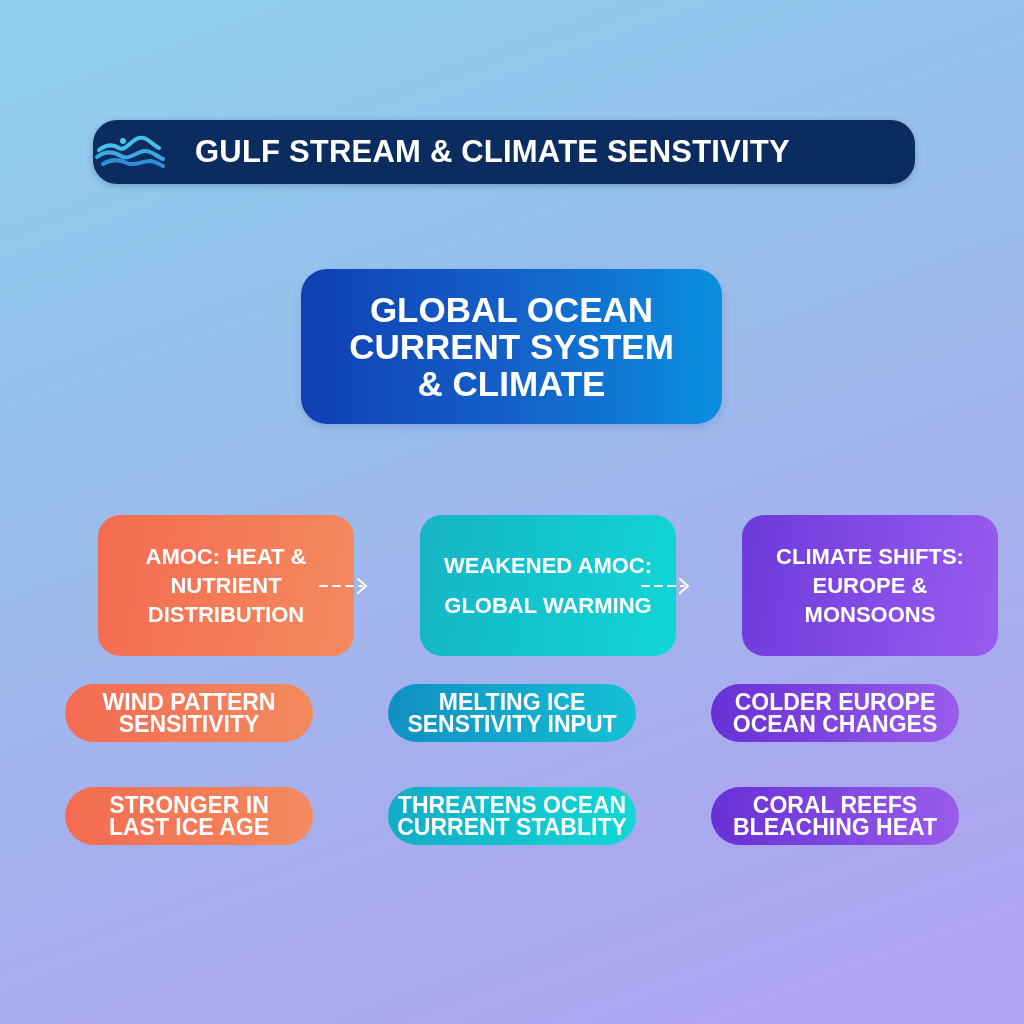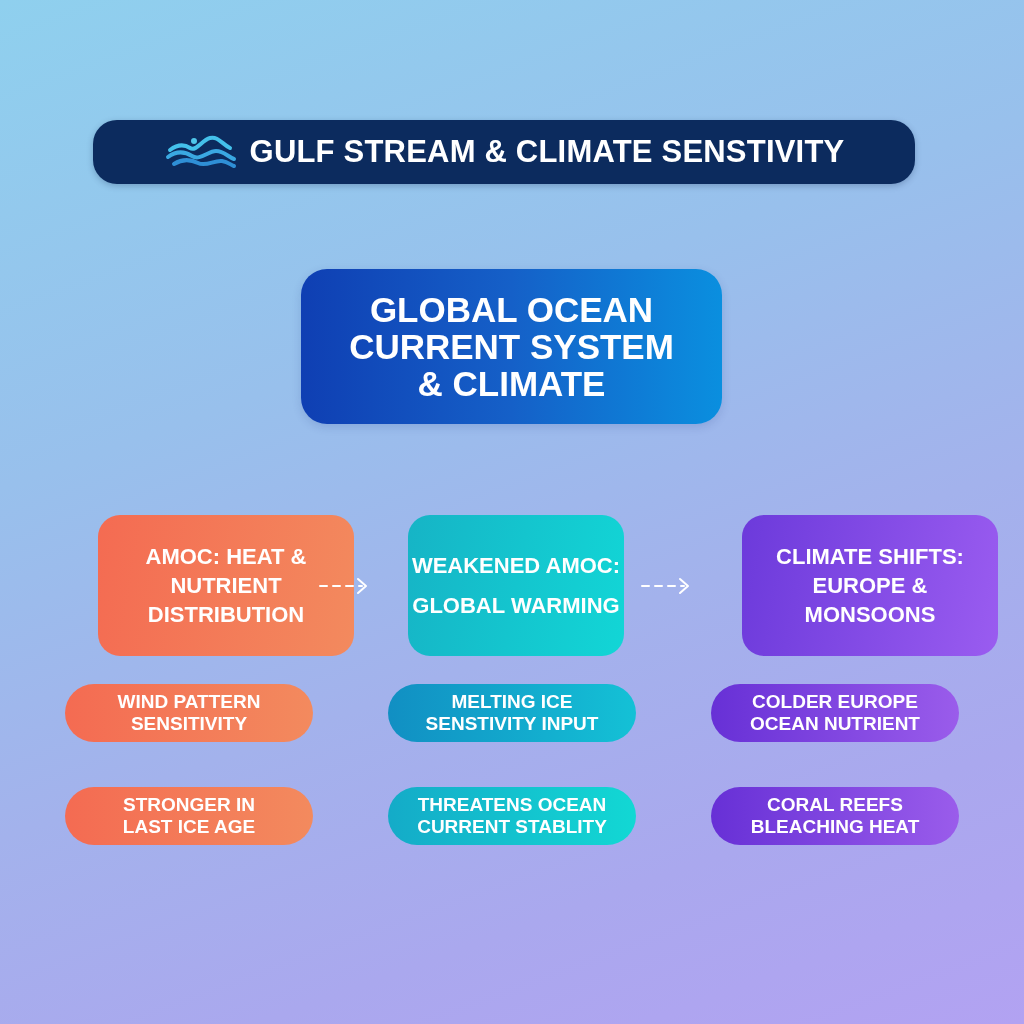--- a/index.html
+++ b/index.html
@@ -14,22 +14,22 @@
     font-family: "Liberation Sans", "DejaVu Sans", sans-serif;
     background: linear-gradient(160deg, #8fd0ee 0%, #98c0ec 35%, #a3b2ec 60%, #aaa8ee 80%, #b2a2f2 100%);
   }
   .abs { position: absolute; box-sizing: border-box; }
 
   
   .title-bar {
     left: 93px; top: 120px; width: 822px; height: 64px;
     background: #0c2b5e;
     border-radius: 24px;
-    display: flex; align-items: center; justify-content: center;
-    gap: 12px;
+    display: flex; align-items: center; 
+    gap: 28px;
     box-shadow: 0 2px 6px rgba(10,30,70,0.25);
   }
   .title-text {
     color: #ffffff;
     font-weight: 700;
     font-size: 31px;
     letter-spacing: 0.2px;
     white-space: nowrap;
   }
   .wave-icon { width: 74px; height: 40px; display: block; }
@@ -58,36 +58,36 @@
     display: flex; align-items: center; justify-content: center;
     text-align: center;
     color: #ffffff;
     font-weight: 700;
     font-size: 22px;
     line-height: 29px;
     white-space: pre-line;
     margin-left: 36px;
   }
   .cat-orange { left: 62px; width: 256px; background: linear-gradient(100deg, #f46b52 0%, #f38a5e 100%); }
-  .cat-teal   { left: 372px; width: 216px; background: linear-gradient(100deg, #16b4c6 0%, #12d6d6 100%); line-height: 40px; }
+  .cat-teal   { left: 384px; width: 256px; background: linear-gradient(100deg, #16b4c6 0%, #12d6d6 100%); line-height: 40px; }
   .cat-purple { left: 706px; width: 256px; background: linear-gradient(100deg, #6c3adb 0%, #9a5cf0 100%); }
 
   
   .arrow { top: 576px; width: 56px; height: 20px; }
   .arrow svg { width: 100%; height: 100%; display: block; }
 
   
   .pill {
     height: 58px;
     border-radius: 29px;
     display: flex; align-items: center; justify-content: center;
     text-align: center;
     color: #ffffff;
     font-weight: 700;
-    font-size: 19px;
+    font-size: 23px;
     line-height: 22px;
     white-space: pre-line;
   }
   .pill-orange { left: 65px; width: 248px; background: linear-gradient(90deg, #f46b52 0%, #f38a5e 100%); }
   .pill-teal-a { left: 388px; width: 248px; background: linear-gradient(90deg, #118fc3 0%, #14c1d6 100%); }
   .pill-teal-b { left: 388px; width: 248px; background: linear-gradient(90deg, #14abc8 0%, #12d8d4 100%); }
   .pill-purple { left: 711px; width: 248px; background: linear-gradient(90deg, #6730d6 0%, #9a5ceb 100%); }
   .row1 { top: 684px; }
   .row2 { top: 787px; }
 </style>
@@ -153,18 +153,18 @@
   <span>MELTING ICE
 SENSTIVITY INPUT</span>
 </div>
 <div class="abs pill pill-teal-b row2">
   <span>THREATENS OCEAN
 CURRENT STABLITY</span>
 </div>
 
 <div class="abs pill pill-purple row1">
   <span>COLDER EUROPE
-OCEAN NUTRIENT</span>
+OCEAN CHANGES</span>
 </div>
 <div class="abs pill pill-purple row2">
   <span>CORAL REEFS
 BLEACHING HEAT</span>
 </div>
 
 </body></html>

